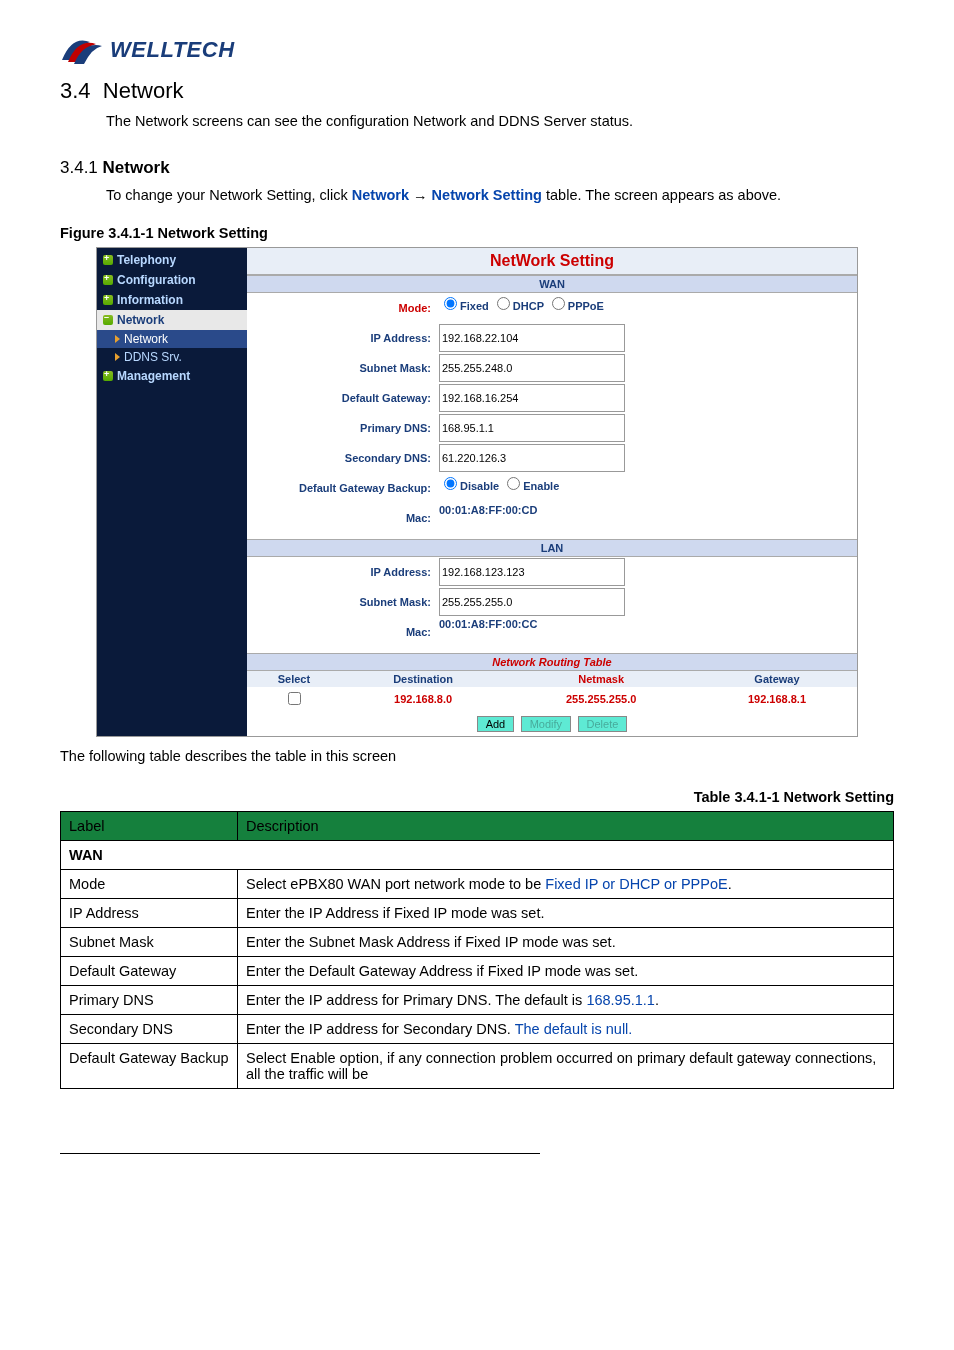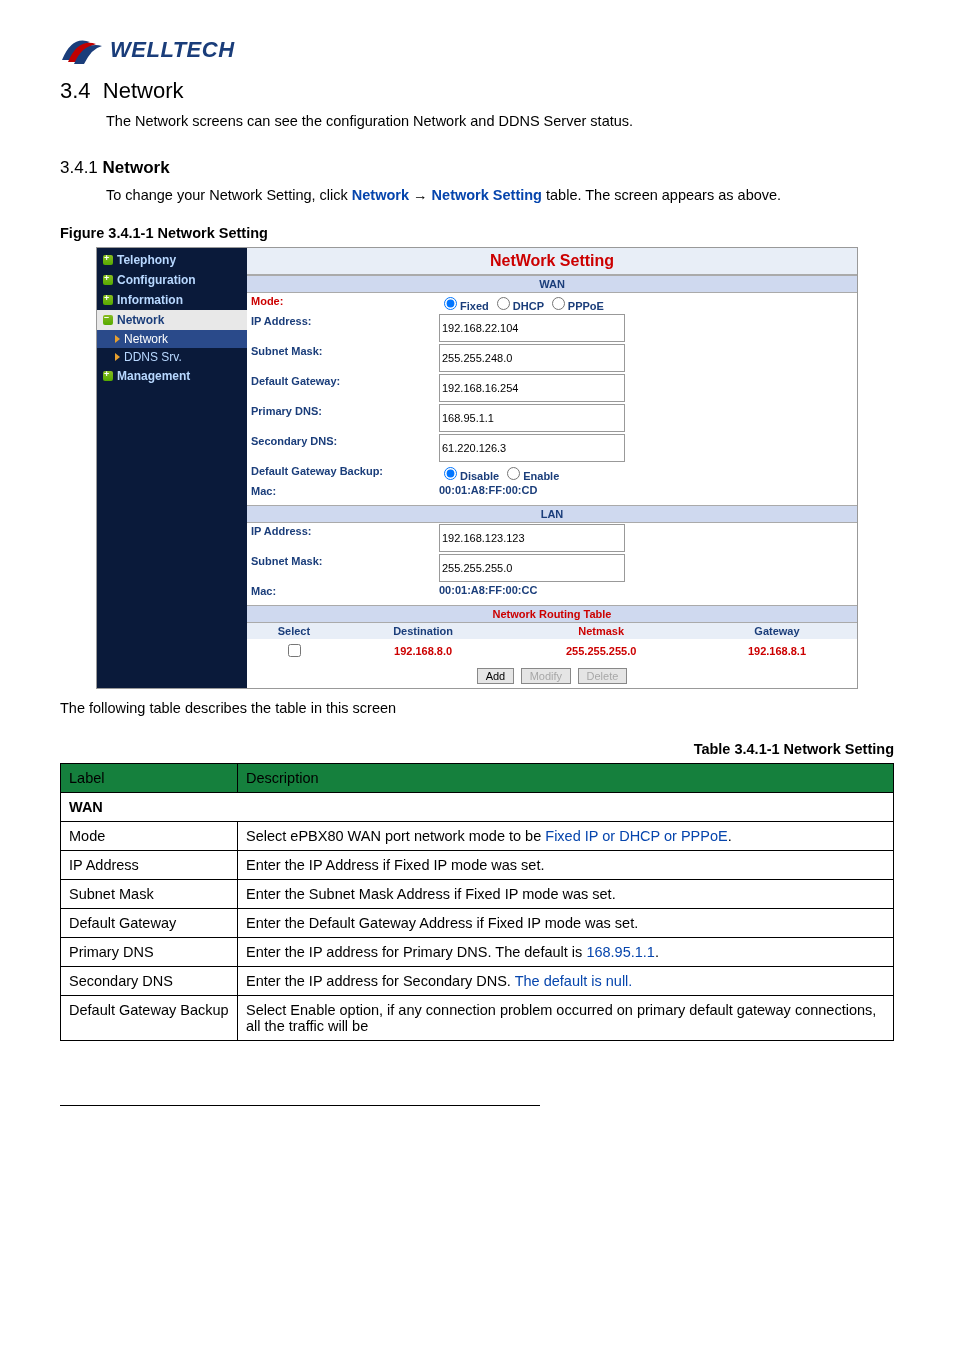--- a/index.html
+++ b/index.html
@@ -113,31 +113,32 @@
     color:#1a3d7a;
     font-weight:bold;
     text-align:center;
     font-size:11px;
     padding:2px;
     border-top:1px solid #aaa;
     border-bottom:1px solid #aaa;
   }
   .sec-header.net {
     color:#c00;
+    font-style:italic;
   }
   .cfg-row { display:flex; font-size:11px; }
-  .cfg-label { width:180px; text-align:left; color:#c00; font-weight:bold; padding:2px 4px; }
+  .cfg-label { width:180px; text-align:right; color:#c00; font-weight:bold; padding:9px 4px; }
   .cfg-val { flex:1; padding:1px 4px; }
   .cfg-val input[type=text] { width:180px; border:1px solid #999; font-size:11px; padding:7px 2px; background:#fff;}
   .route-table { width:100%; border-collapse:collapse; font-size:11px; }
   .route-table th { color:#1a3d7a; font-weight:bold; padding:2px; background:#e8eef7;}
   .route-table th.netmask { color:#c00;}
   .route-table td { text-align:center; color:#c00; font-weight:bold; padding:2px;}
   .btn-row { text-align:center; padding:4px; }
-  .btn-row button { font-size:11px; border:1px solid #888; background:#e5e5e5; padding:1px 8px; margin:0 1px;}
+  .btn-row button { font-size:11px; border:1px solid #888; background:#5eead4; padding:1px 8px; margin:0 1px;}
 
   .desc-table {
     width:100%;
     border-collapse:collapse;
     font-size:14.5px;
     margin-top:6px;
   }
   .desc-table td, .desc-table th {
     border:1px solid #000;
     padding:6px 8px;

